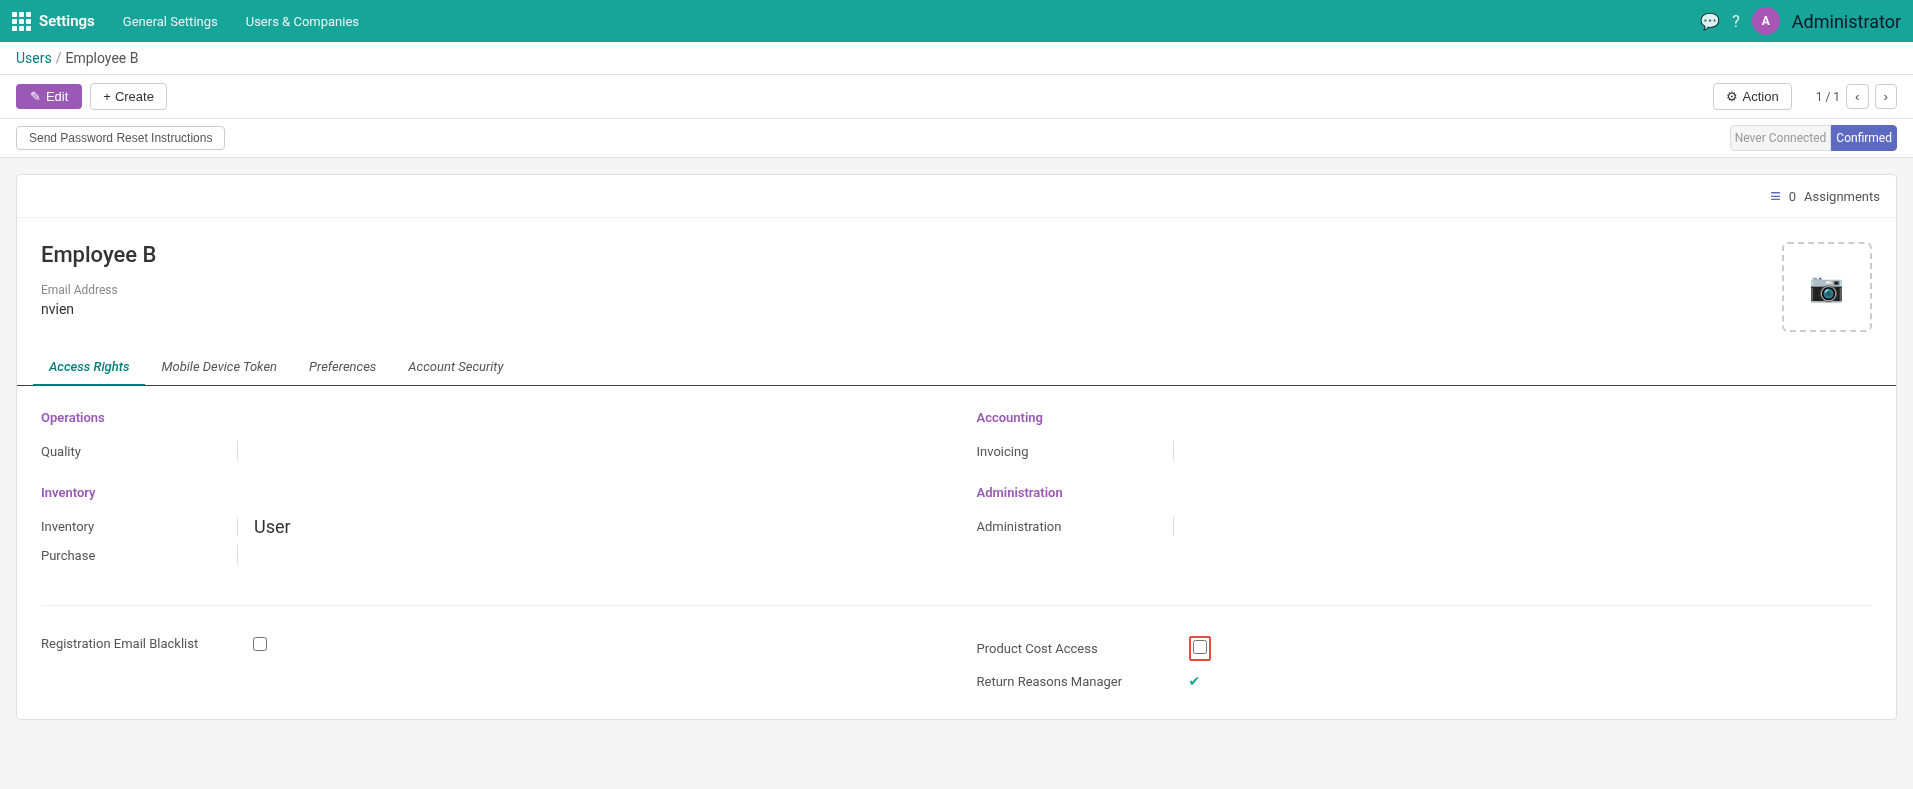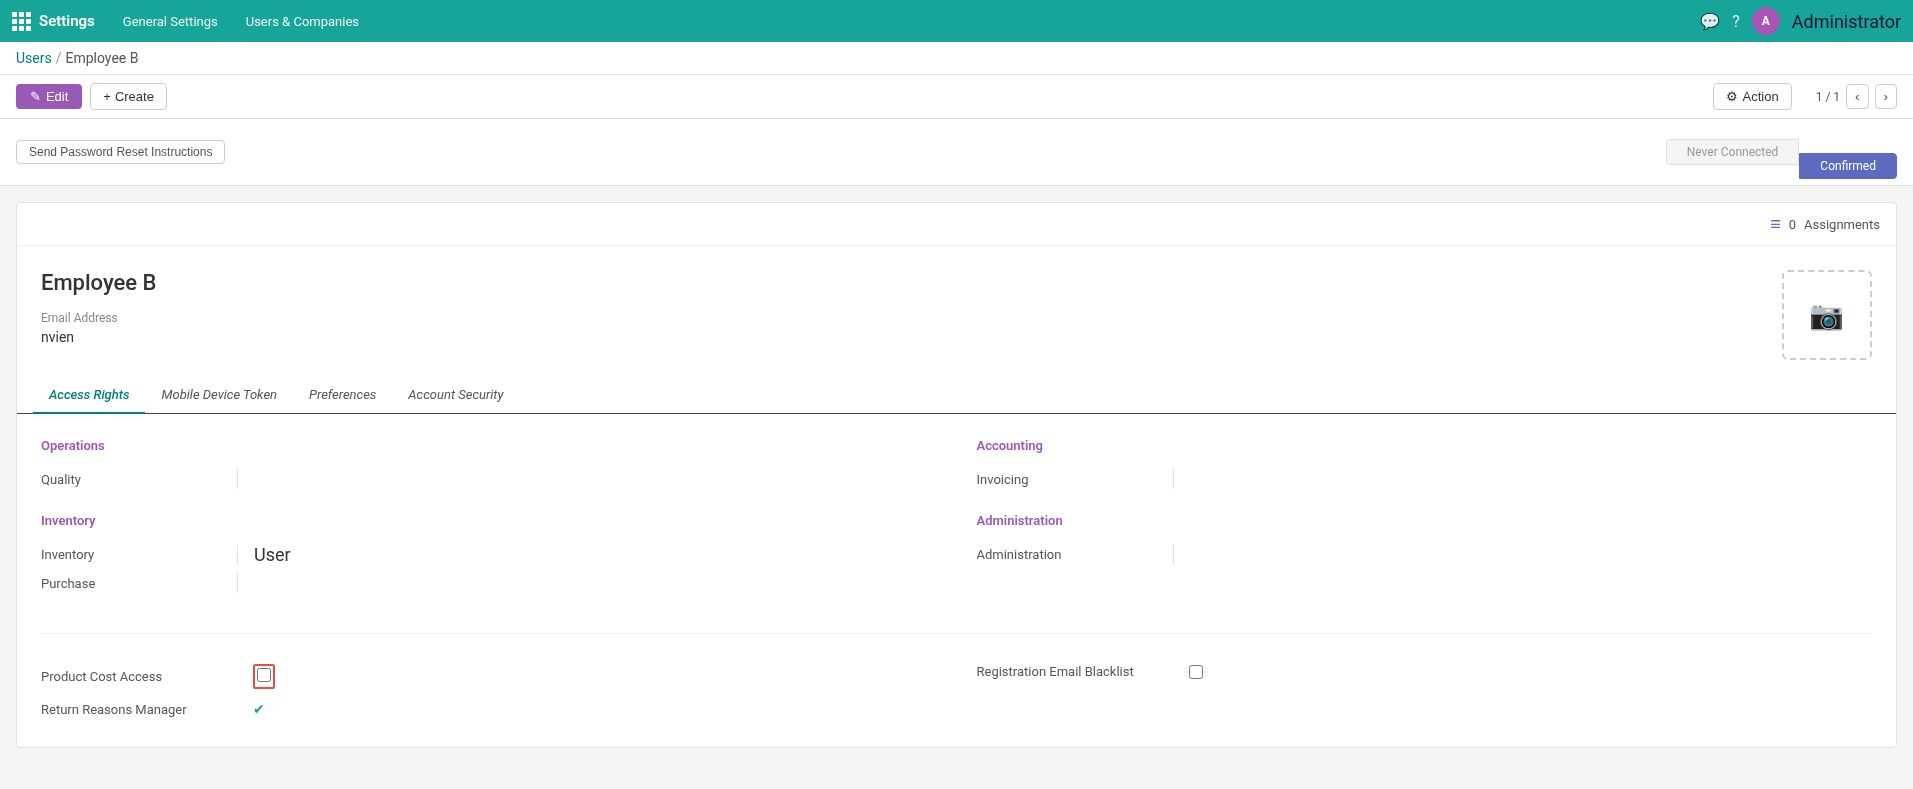--- a/index.html
+++ b/index.html
@@ -151,33 +151,33 @@
       border-radius: 4px;
       cursor: pointer;
       font-size: 12px;
     }
     .status-indicators {
       margin-left: auto;
       display: flex;
       align-items: center;
     }
     .status-step {
-      padding: 5px 20px;
+      padding: 5px 4px;
       font-size: 12px;
       color: #999;
       background: #f5f5f5;
       border: 1px solid #ddd;
     }
     .status-step.active {
       background: #5c6bc0;
       color: white;
       border-color: #5c6bc0;
     }
     .status-step:first-child { border-radius: 4px 0 0 4px; }
-    .status-step:last-child { border-radius: 0 4px 4px 0; margin-top: 28px; }
+    .status-step:last-child { border-radius: 0 4px 4px 0; }
 
     
     .main-content {
       background: white;
       margin: 16px;
       border: 1px solid #e0e0e0;
       border-radius: 4px;
     }
 
     
@@ -502,34 +502,34 @@
         </div>
       </div>
     </div>
 
     <hr class="divider">
     <div class="other-section">
       <div class="other-grid">
 
         <div>
           <div class="other-row">
+            <span class="other-label">Registration Email Blacklist</span>
+            <input type="checkbox" style="">
+          </div>
+        </div>
+
+        <div>
+          <div class="other-row">
             <span class="other-label">Product Cost Access</span>
             <div class="checkbox-highlight">
               <input type="checkbox" style="">
             </div>
           </div>
           <div class="other-row">
             <span class="other-label">Return Reasons Manager</span>
             <span class="checkmark-icon">✔</span>
           </div>
         </div>
-
-        <div>
-          <div class="other-row">
-            <span class="other-label">Registration Email Blacklist</span>
-            <input type="checkbox" style="">
-          </div>
-        </div>
       </div>
     </div>
   </div>
 
 </div>
 
 </body></html>

